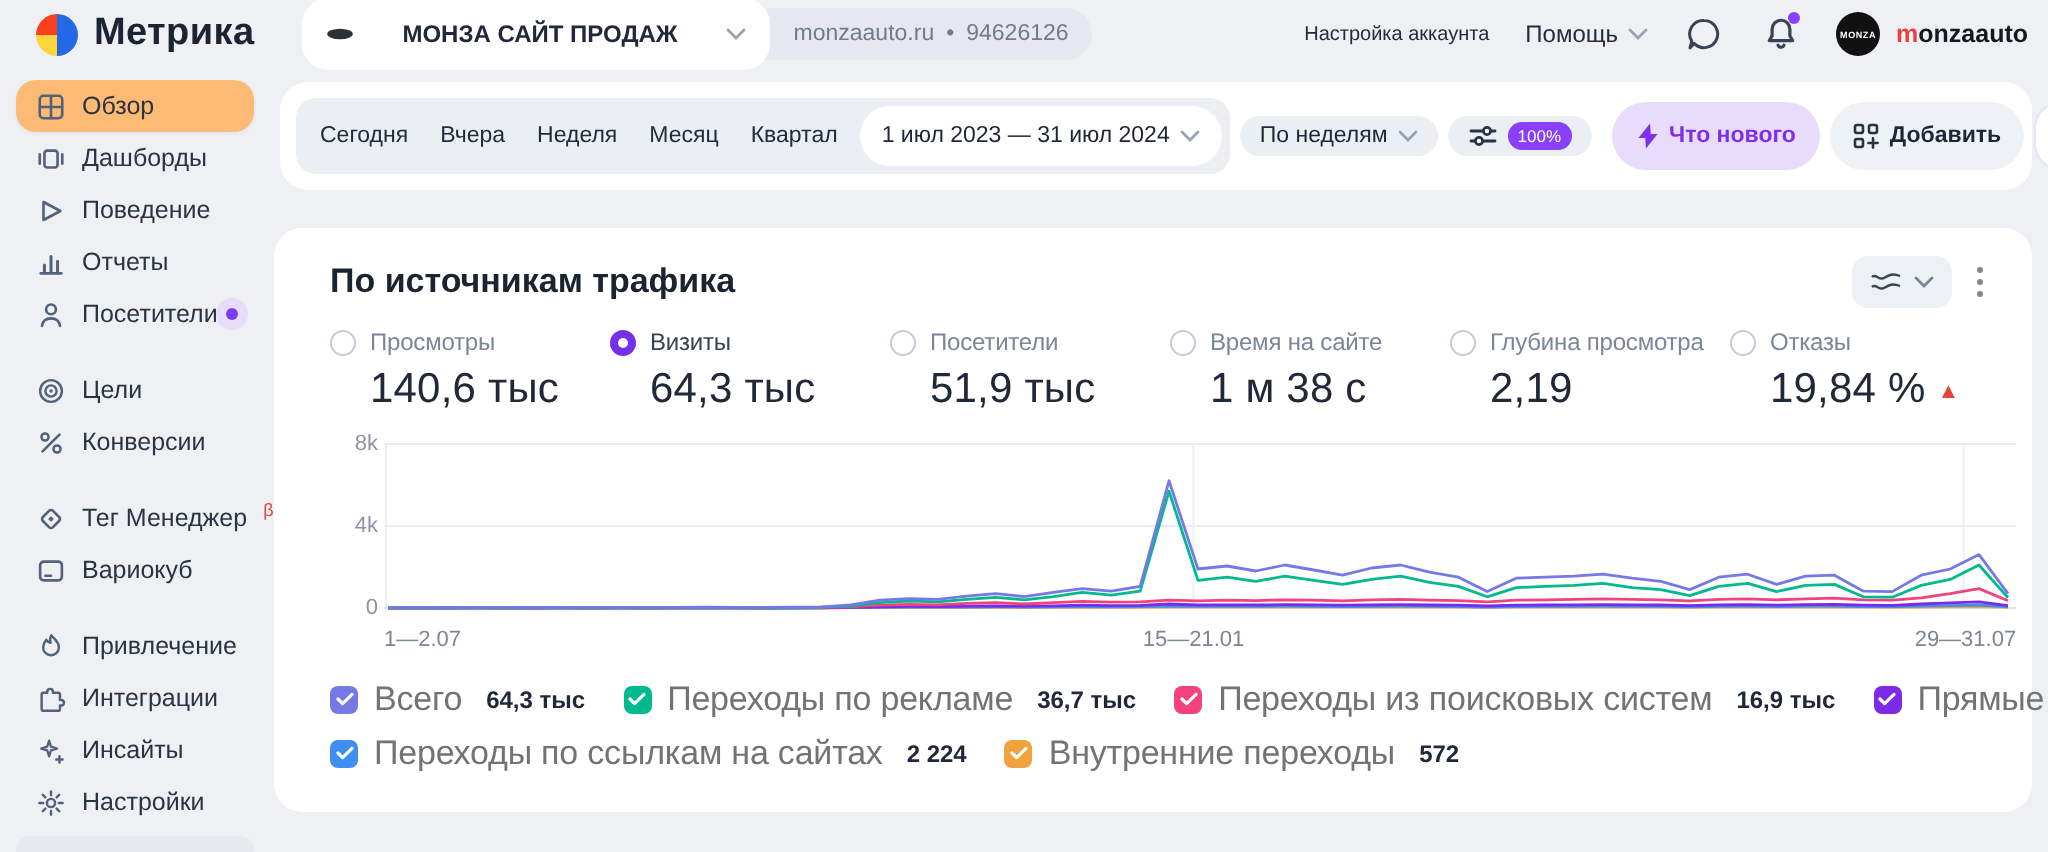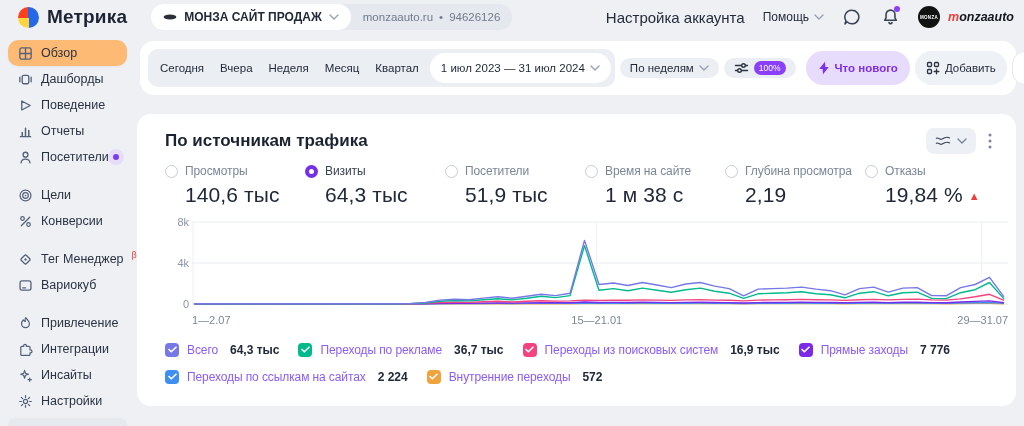--- a/index.html
+++ b/index.html
@@ -3,31 +3,31 @@
 <meta charset="utf-8">
 <style>
   * { margin:0; padding:0; box-sizing:border-box; }
   html,body { width:1024px; height:426px; }
   body { background:#eef0f4; font-family:"Liberation Sans",sans-serif; color:#222a38; position:relative; overflow:hidden; }
   .hdr { position:absolute; top:0; left:0; width:1024px; height:34px; display:flex; align-items:center; }
   .logo { display:flex; align-items:center; gap:8px; margin-left:18px; }
   .logo-mark { width:21px; height:21px; border-radius:50%; background:conic-gradient(#2468e8 0 50%, #ffd43d 50% 75%, #fc3f1d 75% 100%); }
   .logo-text { font-size:19px; font-weight:700; color:#1c2433; letter-spacing:.2px; }
   .site-wrap { margin-left:24px; display:flex; align-items:center; height:26px; background:#e5e8ee; border-radius:13px; }
-  .site-pill { display:flex; align-items:center; gap:7px; height:26px; background:#fff; border-radius:13px; padding:0 12px; white-space:nowrap; }
+  .site-pill { display:flex; align-items:center; gap:24px; height:36px; background:#fff; border-radius:13px; padding:0 12px; white-space:nowrap; }
   .site-name { font-size:12px; font-weight:600; color:#20283a; }
   .site-meta { display:flex; align-items:center; gap:6px; padding:0 12px; font-size:11.5px; color:#707b8c; white-space:nowrap; }
   .hdr-right { margin-left:auto; display:flex; align-items:center; gap:18px; margin-right:10px; }
-  .hdr-link { font-size:15px; color:#242c3c; white-space:nowrap; }
+  .hdr-link { font-size:10px; color:#242c3c; white-space:nowrap; }
   .hdr-help { display:flex; align-items:center; gap:5px; font-size:12px; color:#242c3c; }
   .icon-btn { position:relative; width:20px; height:20px; display:flex; align-items:center; justify-content:center; }
   .bell-dot { position:absolute; top:-1px; right:0px; width:6px; height:6px; border-radius:50%; background:#8a3ffc; }
   .user { display:flex; align-items:center; gap:8px; }
   .avatar { width:22px; height:22px; border-radius:50%; background:#111; color:#fff; font-size:4.5px; font-weight:700; display:flex; align-items:center; justify-content:center; letter-spacing:.3px; }
-  .user-name { font-size:12.5px; font-weight:700; color:#14181f;font-style:italic; }
+  .user-name { font-size:12.5px; font-weight:700; color:#14181f; }
   .user-name .m { color:#e8413c; }
 
   .sidebar { position:absolute; left:8px; top:40px; width:119px; }
   .side-group { margin-bottom:12px; }
   .side-item { display:flex; align-items:center; gap:8px; height:26px; padding:0 7px 0 9px; border-radius:10px; color:#2a3342; font-size:12.5px; position:relative; white-space:nowrap; }
   .side-item.sel { background:#fdba74; box-shadow:0 1px 2px rgba(30,40,60,.05); }
   .side-item .si { width:16px; height:16px; flex:0 0 16px; color:#54617a; display:flex; align-items:center; justify-content:center; }
   .beta { color:#e8413c; font-size:9px; margin-left:0px; position:relative; top:-4px; }
   .side-badge { position:absolute; right:3px; width:16px; height:16px; border-radius:50%; background:#e7ddf9; display:flex; align-items:center; justify-content:center; }
   .side-badge i { width:6px; height:6px; border-radius:50%; background:#7b3df0; }
@@ -35,21 +35,21 @@
 
   .panel { position:absolute; left:140px; top:41px; width:876px; height:54px; background:#fff; border-radius:14px; display:flex; align-items:center; padding:0 8px; gap:5px; }
   .tgroup { display:flex; align-items:center; background:#ebeef3; border-radius:10px; height:38px; padding:16px 4px; flex:0 0 auto; }
   .qbtn { font-size:11.5px; color:#232b3a; padding:0 8px; white-space:nowrap; }
   .date-pill { display:flex; align-items:center; gap:5px; height:30px; border-radius:15px; background:#fff; padding:0 11px; font-size:11.5px; color:#1f2736; margin-left:3px; white-space:nowrap; }
   .gpill { display:flex; align-items:center; gap:5px; height:20px; border-radius:17px; background:#ebeef3; padding:0 10px; font-size:11.5px; color:#1f2736; white-space:nowrap; flex:0 0 auto; }
   .chev { width:10px; height:6px; flex:0 0 10px; }
   .badge100 { background:#8a3ffc; color:#fff; font-size:8.5px; font-weight:400; border-radius:8px; padding:2px 5px; }
   .spacer { flex:1; }
   .whatsnew { display:flex; align-items:center; gap:5px; height:34px; border-radius:17px; background:#e7dcfb; padding:0 12px; font-size:11.5px; font-weight:600; color:#7e2fe8; white-space:nowrap; flex:0 0 auto; }
-  .addbtn { display:flex; align-items:center; gap:5px; height:34px; border-radius:17px; background:#eef1f5; padding:0 11px; font-size:11.5px; color:#1f2736; white-space:nowrap; flex:0 0 auto; }
+  .addbtn { display:flex; align-items:center; gap:5px; height:34px; border-radius:17px; background:#eef1f5; padding:0 11px; font-size:11.5px; color:#1f2736; white-space:nowrap; flex:0 0 auto;font-weight:bold; }
   .kebab-btn { width:30px; height:34px; border-radius:13px; background:#fff; border:1px solid #e3e7ed; display:flex; align-items:center; justify-content:center; flex:0 0 auto; }
 
   .card { position:absolute; left:137px; top:114px; width:879px; height:292px; background:#fff; border-radius:14px; }
   .card-title { position:absolute; left:28px; top:17px; font-size:17px; font-weight:700; color:#1b2331; }
   .card-controls { position:absolute; right:24px; top:14px; display:flex; align-items:center; gap:12px; }
   .wave-pill { display:flex; align-items:center; gap:6px; height:26px; border-radius:8px; background:#edf0f4; padding:0 9px; color:#3a4354; }
   .kebab2 { color:#5a6678; display:flex; align-items:center; }
 
   .metrics { position:absolute; left:28px; top:50px; display:flex; }
   .metric { width:140px; }
@@ -64,21 +64,21 @@
 
   .chart-wrap { position:absolute; left:55px; top:100px; width:816px; height:96px; }
   .ylab { position:absolute; width:24px; text-align:right; right:819px; font-size:11px; color:#8b95a5; }
   .xlab { position:absolute; top:100px; font-size:11px; color:#7b8698; white-space:nowrap; }
 
   .legend { position:absolute; left:28px; top:222px; }
   .leg-row { display:flex; align-items:center; height:27px; gap:19px; }
   .leg-item { display:flex; align-items:center; gap:8px; }
   .leg-check { width:14px; height:14px; border-radius:4px; display:flex; align-items:center; justify-content:center; flex:0 0 14px; }
   .leg-check svg { width:9px; height:7px; }
-  .leg-name { font-size:12px; color:#8b5cf6; white-space:nowrap; letter-spacing:-.1px; }
+  .leg-name { font-size:17px; color:#737373; white-space:nowrap; letter-spacing:-.1px; }
   .leg-val { font-size:12px; font-weight:700; color:#20283a; margin-left:4px; white-space:nowrap; }
 </style>
 </head>
 <body>
 
 <div class="hdr">
   <div class="logo">
     <div class="logo-mark"></div>
     <div class="logo-text">Метрика</div>
   </div>

